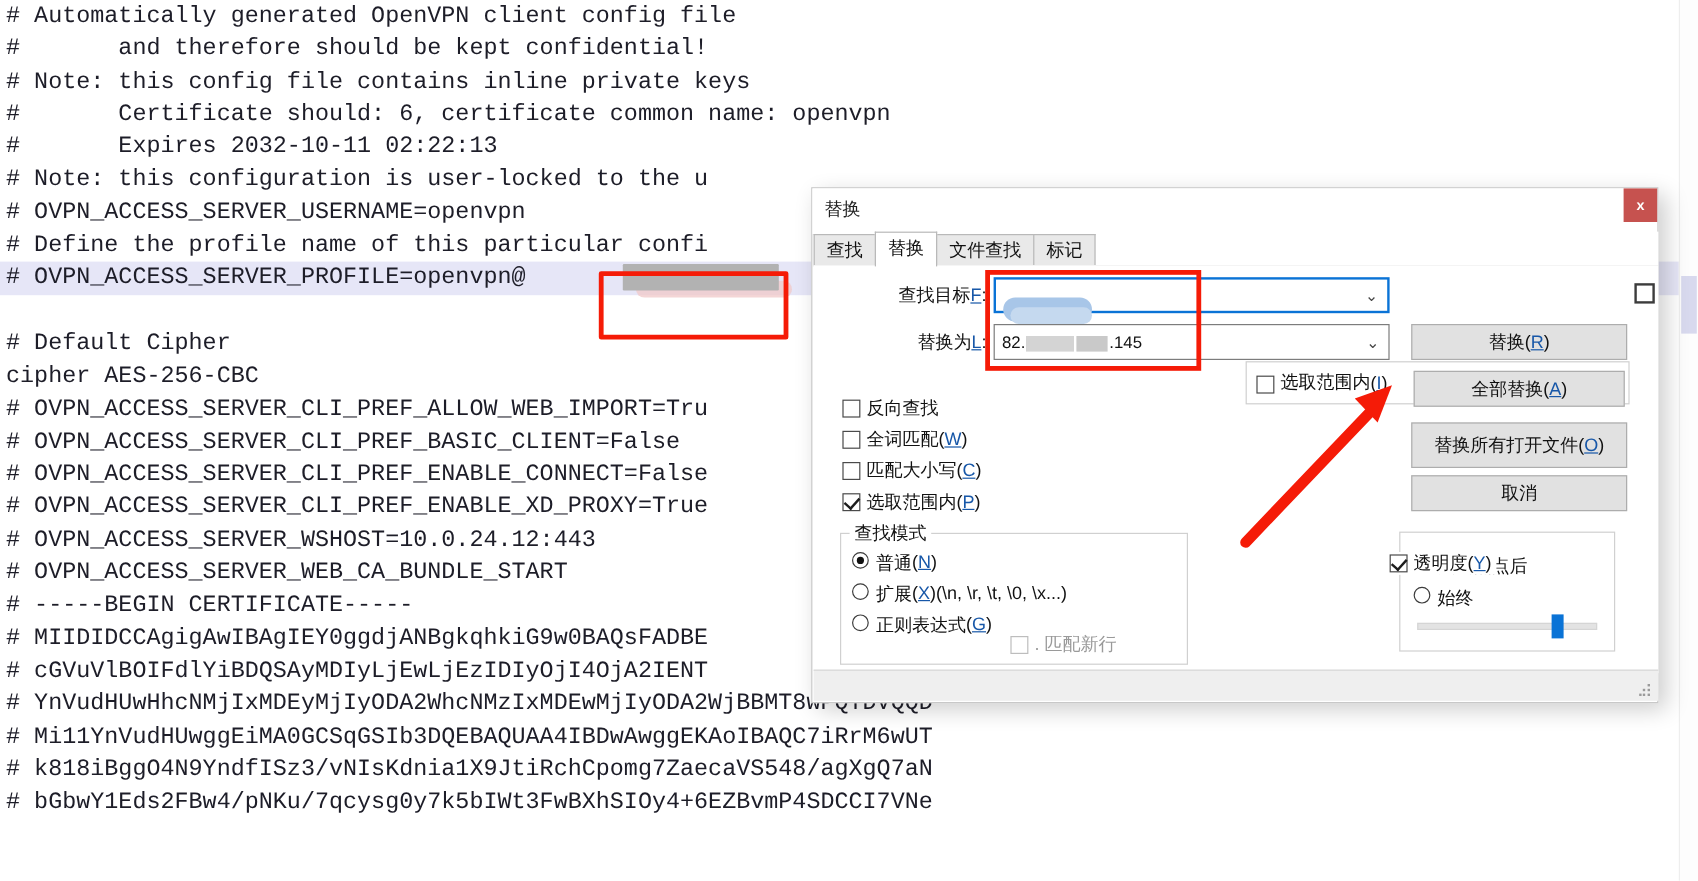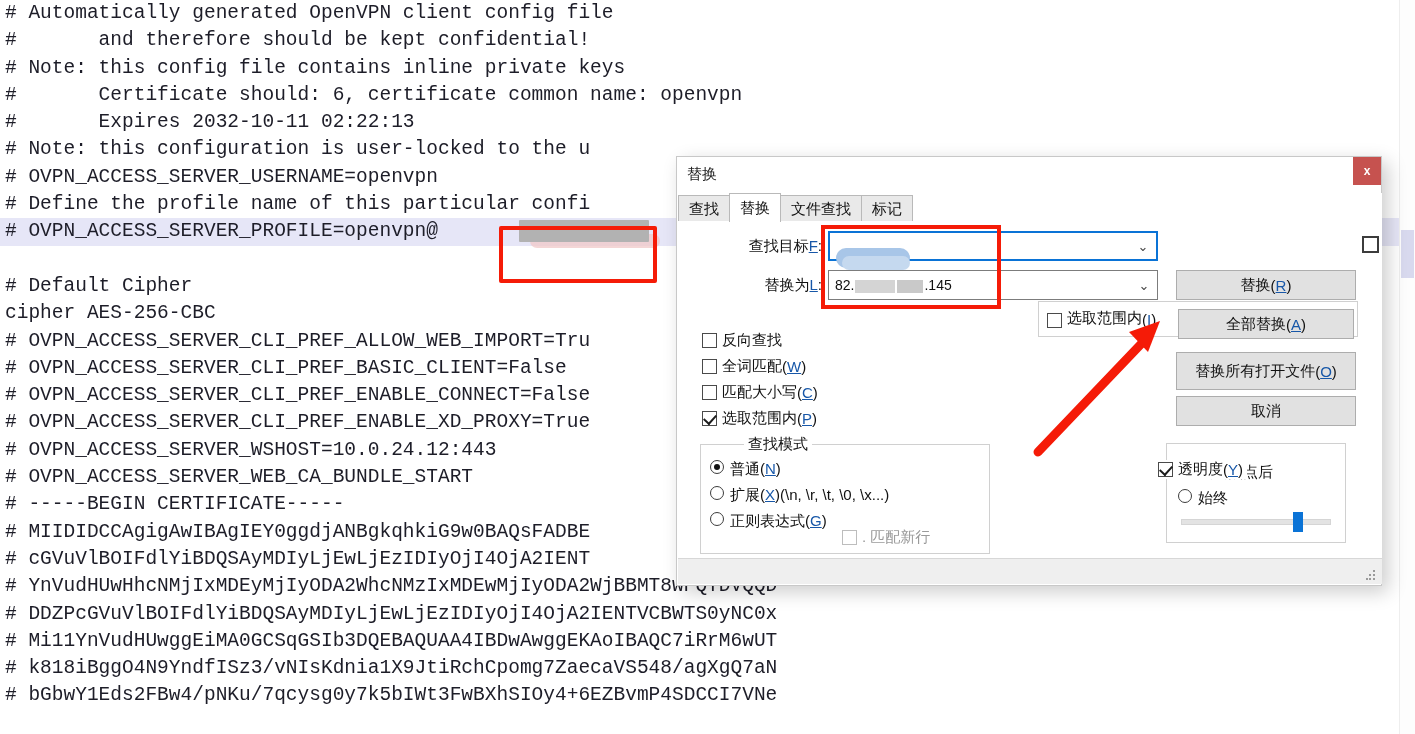--- a/index.html
+++ b/index.html
@@ -181,21 +181,21 @@
   #cb-wrap{left:24px;top:188px;}
   #cb-inselect{left:369px;top:88px;align-items:flex-end;}
 
   
   #mode-group{
     position:absolute;left:22px;top:223px;width:290px;height:110px;
     border:1px solid #d0d0d0;box-sizing:border-box;
   }
   #mode-legend{
     position:absolute;left:30px;top:214px;background:#fff;padding:0 4px;
-    font-size:15px;color:#111;margin-left:36px;
+    font-size:15px;color:#111;
   }
   .radio-row{
     position:absolute;display:flex;align-items:flex-start;font-size:15px;color:#111;
     white-space:nowrap;cursor:pointer;
   }
   .radio{
     width:14px;height:14px;border:1.5px solid #3c3c3c;border-radius:50%;
     background:#fff;margin-right:6px;box-sizing:border-box;position:relative;flex:none;
   }
   .radio.sel:after{
@@ -259,21 +259,20 @@
         <div class="code-line"># OVPN_ACCESS_SERVER_CLI_PREF_ALLOW_WEB_IMPORT=Tru</div>
         <div class="code-line"># OVPN_ACCESS_SERVER_CLI_PREF_BASIC_CLIENT=False</div>
         <div class="code-line"># OVPN_ACCESS_SERVER_CLI_PREF_ENABLE_CONNECT=False</div>
         <div class="code-line"># OVPN_ACCESS_SERVER_CLI_PREF_ENABLE_XD_PROXY=True</div>
         <div class="code-line"># OVPN_ACCESS_SERVER_WSHOST=10.0.24.12:443</div>
         <div class="code-line"># OVPN_ACCESS_SERVER_WEB_CA_BUNDLE_START</div>
         <div class="code-line"># -----BEGIN CERTIFICATE-----</div>
         <div class="code-line"># MIIDIDCCAgigAwIBAgIEY0ggdjANBgkqhkiG9w0BAQsFADBE</div>
         <div class="code-line"># cGVuVlBOIFdlYiBDQSAyMDIyLjEwLjEzIDIyOjI4OjA2IENT</div>
         <div class="code-line"># YnVudHUwHhcNMjIxMDEyMjIyODA2WhcNMzIxMDEwMjIyODA2WjBBMT8wPQYDVQQD</div>
-        <div class="code-line"># DDZPcGVuVlBOIFdlYiBDQSAyMDIyLjEwLjEzIDIyOjI4OjA2IENTVCBWTS0yNC0x</div>
         <div class="code-line"># Mi11YnVudHUwggEiMA0GCSqGSIb3DQEBAQUAA4IBDwAwggEKAoIBAQC7iRrM6wUT</div>
         <div class="code-line"># k818iBggO4N9YndfISz3/vNIsKdnia1X9JtiRchCpomg7ZaecaVS548/agXgQ7aN</div>
         <div class="code-line"># bGbwY1Eds2FBw4/pNKu/7qcysg0y7k5bIWt3FwBXhSIOy4+6EZBvmP4SDCCI7VNe</div>
       </div>
 
     <div id="code-annot-rect"></div>
 
     <div id="editor-vscroll">
       <div id="editor-vthumb"></div>
     </div>

